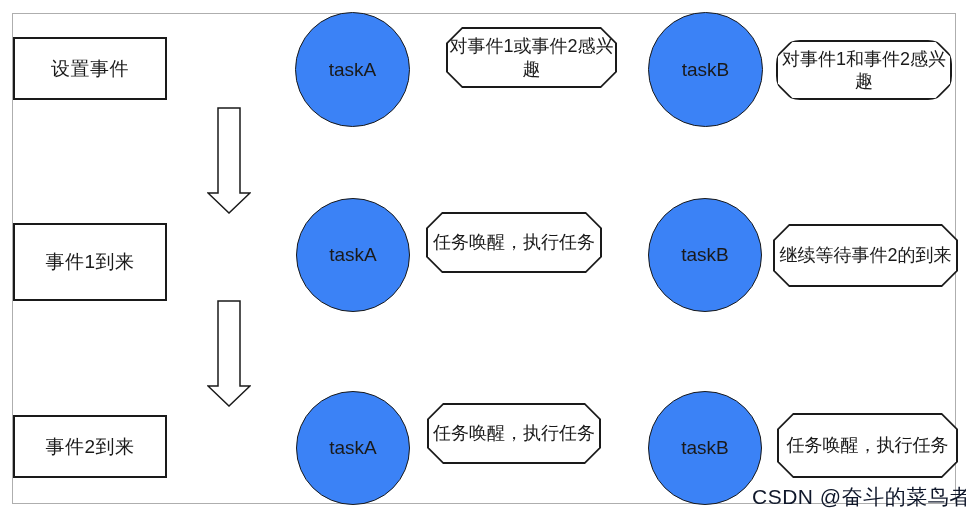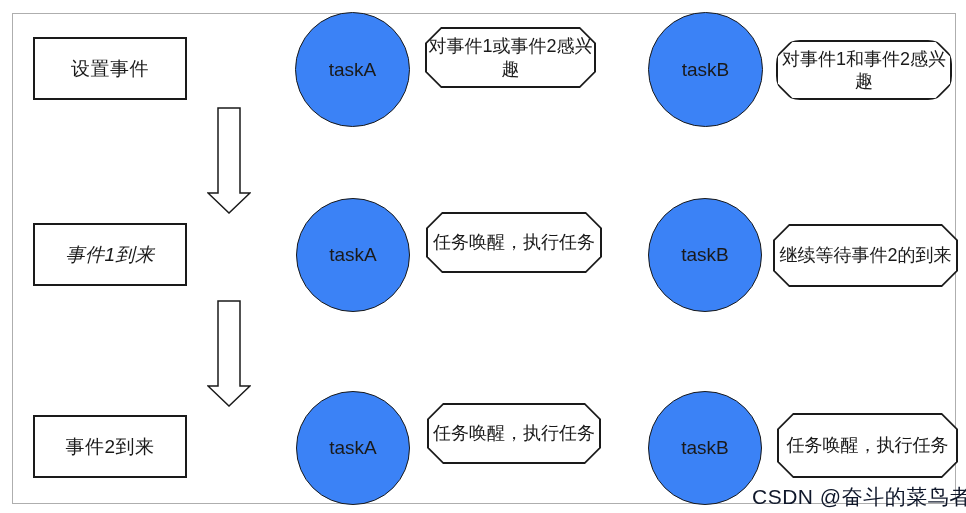--- a/index.html
+++ b/index.html
@@ -8,21 +8,21 @@
     font-family:"Liberation Sans","DejaVu Sans",sans-serif;color:#1a1a1a;
     overflow:hidden;
   }
   .frame{
     position:absolute;left:12px;top:13px;width:942px;height:489px;
     border:1px solid #aeaeae;background:transparent;
   }
   .rect{
     position:absolute;border:2px solid #1a1a1a;background:#ffffff;
     display:flex;align-items:center;justify-content:center;
-    font-size:19px;letter-spacing:0.5px;box-sizing:border-box;z-index:2;margin-left:20px;
+    font-size:19px;letter-spacing:0.5px;box-sizing:border-box;z-index:2;
   }
   .circle{
     position:absolute;border:1.6px solid #1a1a1a;border-radius:50%;background:#3b82f6;
     display:flex;align-items:center;justify-content:center;
     font-size:19px;box-sizing:border-box;z-index:2;
   }
   .octagon{
     position:absolute;background:#1a1a1a;--cut:16px;z-index:2;
     clip-path:polygon(var(--cut) 0,calc(100% - var(--cut)) 0,100% var(--cut),
       100% calc(100% - var(--cut)),calc(100% - var(--cut)) 100%,var(--cut) 100%,
@@ -48,35 +48,35 @@
 </style>
 </head>
 <body>
 
 <div class="canvas">
 
   <div class="frame"></div>
 
   <div class="rect" style="left:13px;top:37px;width:154px;height:63px;">设置事件</div>
   <div class="circle" style="left:295px;top:12px;width:115px;height:115px;">taskA</div>
-  <div class="octagon" style="left:425px;top:27px;width:171px;height:61px;">
+  <div class="octagon" style="left:446px;top:27px;width:171px;height:61px;">
     <div class="oct-label">对事件1或事件2感兴趣</div>
   </div>
   <div class="circle" style="left:648px;top:12px;width:115px;height:115px;">taskB</div>
   <div class="octagon" style="left:776px;top:40px;width:176px;height:60px;border-radius:24px;">
     <div class="oct-label">对事件1和事件2感兴趣</div>
   </div>
 
   <div class="arrow" style="left:207px;top:107px;width:44px;height:107px;">
     <svg width="44" height="107" viewBox="0 0 44 107">
       <polygon points="11,1 33,1 33,86 43,86 22,106 1,86 11,86" fill="#ffffff" stroke="#1a1a1a" stroke-width="1.5"></polygon>
     </svg>
   </div>
 
-  <div class="rect" style="left:13px;top:223px;width:154px;height:63px;font-style:italic;">事件1到来</div>
+  <div class="rect" style="left:13px;top:223px;width:154px;height:78px;">事件1到来</div>
   <div class="circle" style="left:296px;top:198px;width:114px;height:114px;">taskA</div>
   <div class="octagon" style="left:426px;top:212px;width:176px;height:61px;">
     <div class="oct-label">任务唤醒，执行任务</div>
   </div>
   <div class="circle" style="left:648px;top:198px;width:114px;height:114px;">taskB</div>
   <div class="octagon" style="left:773px;top:224px;width:185px;height:63px;">
     <div class="oct-label">继续等待事件2的到来</div>
   </div>
 
   <div class="arrow" style="left:207px;top:300px;width:44px;height:107px;">

